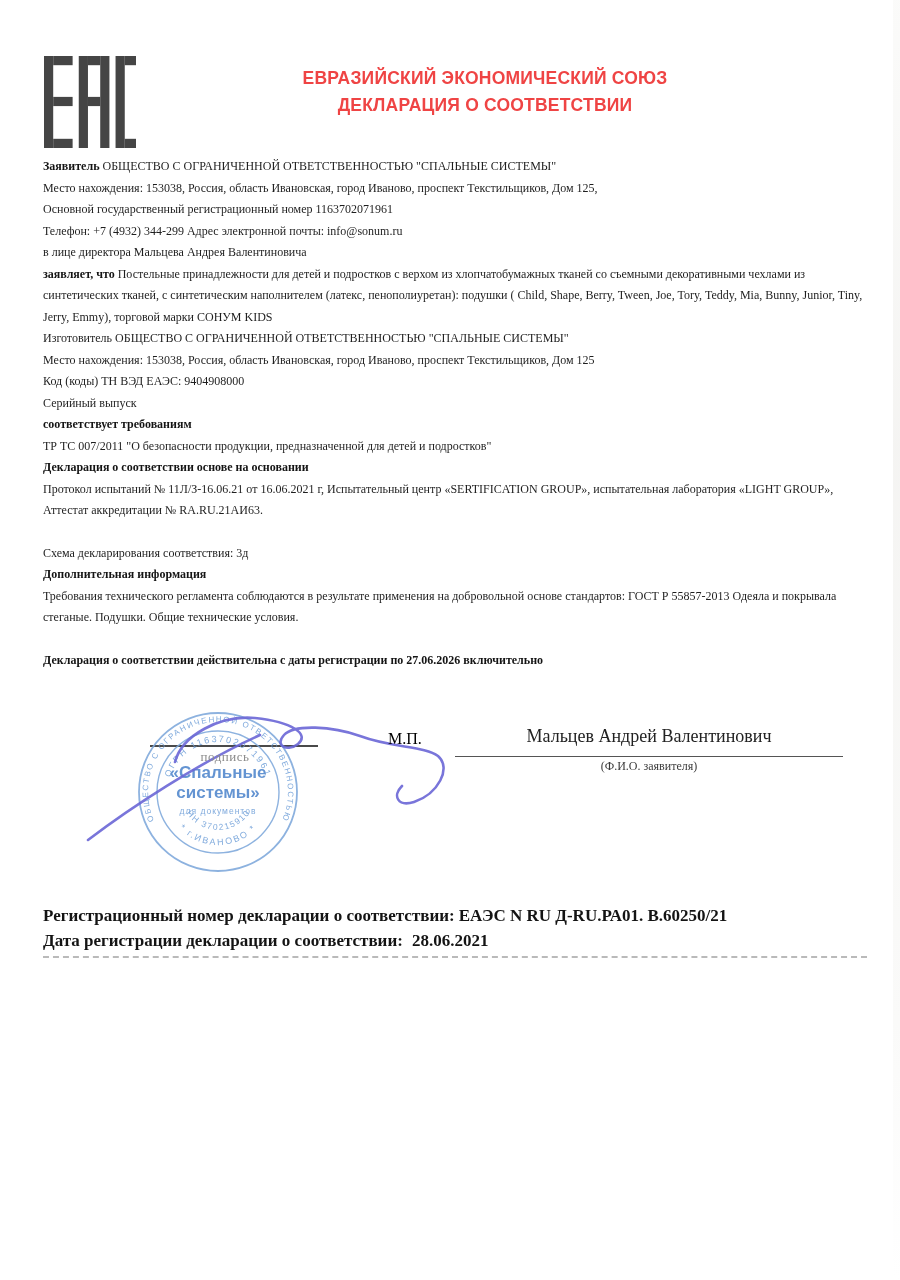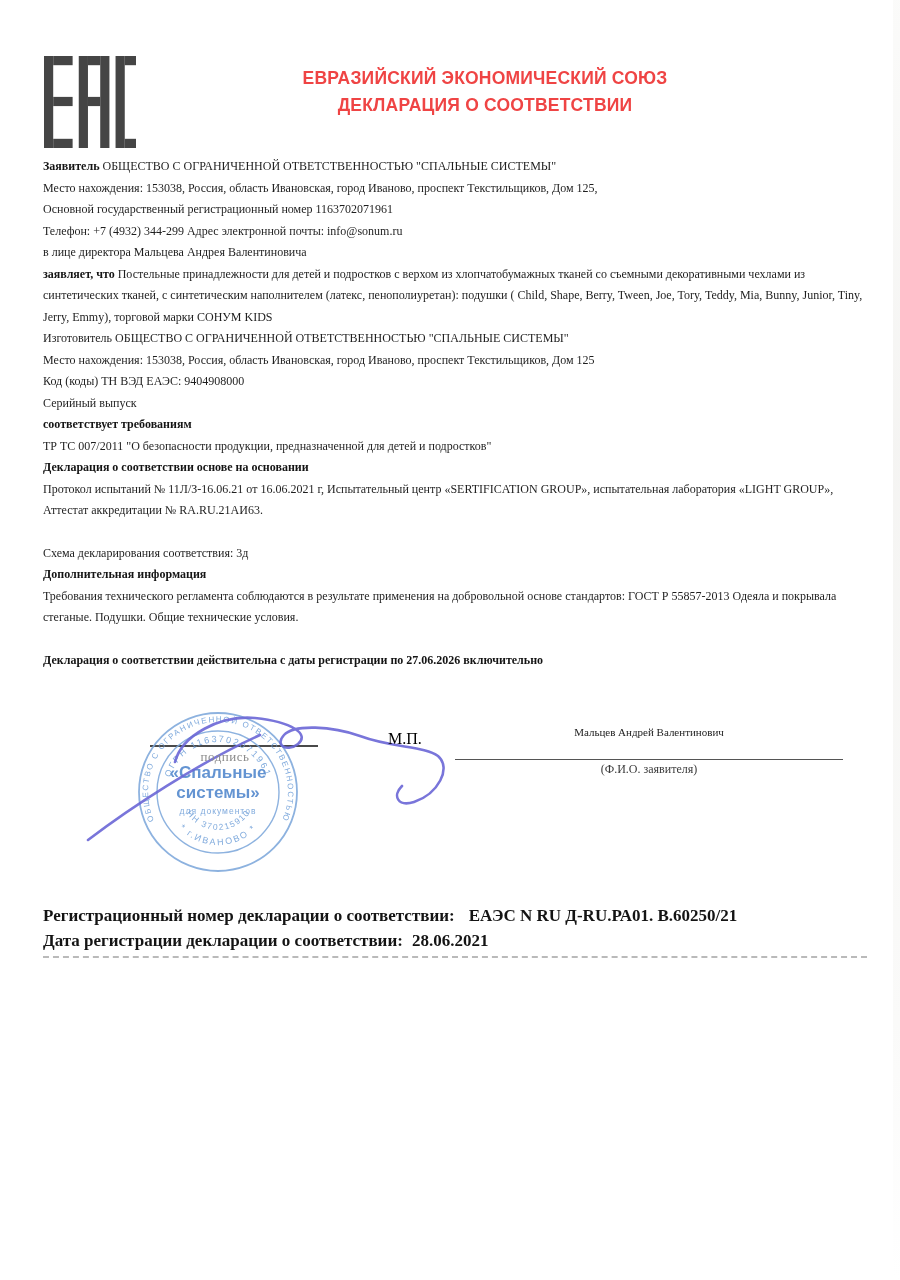--- a/index.html
+++ b/index.html
@@ -31,30 +31,30 @@
   .doc-body p.spacer { height:21px; }
   .doc-body b { color:#141414; }
   
   .mp-label { position:absolute; left:388px; top:730px; font-size:16px; color:#000000; z-index:5; }
   .sign-line { position:absolute; left:150px; top:745px; width:168px; border-top:2px solid #4a4a4a; z-index:1; }
   .sign-caption {
     position:absolute; left:180px; top:749px; width:90px; text-align:center;
     font-size:13px; color:#8b8b8b; letter-spacing:.5px; z-index:6;
   }
   .fio-block { position:absolute; left:455px; top:726px; width:388px; text-align:center; z-index:5; }
-  .fio-name { font-size:11px; color:#222; padding-bottom:21px; border-bottom:1.5px solid #555; }
+  .fio-name { font-size:18px; color:#222; padding-bottom:9px; border-bottom:1.5px solid #555; }
   .fio-caption { font-size:12px; color:#3a3a3a; padding-top:2px; }
   .stamp { position:absolute; left:128px; top:702px; width:180px; height:180px; z-index:2; opacity:.88; }
   .scribble { position:absolute; left:70px; top:690px; width:400px; height:170px; z-index:3; }
   
   .footer-block {
     position:absolute; left:43px; top:903px; width:822px;
     font-weight:bold; font-size:17px; line-height:25px; color:#141414;
   }
-  .footer-block .val { margin-left:14px; }
+  .footer-block .val { margin-left:4px; }
   .footer-block .date-val { margin-left:9px; }
   .separator {
     position:absolute; left:43px; top:956px; width:824px;
     border-top:2px dashed #a3a3a3; opacity:.75;
   }
 </style>
 </head>
 <body>
 
 <div class="page">

